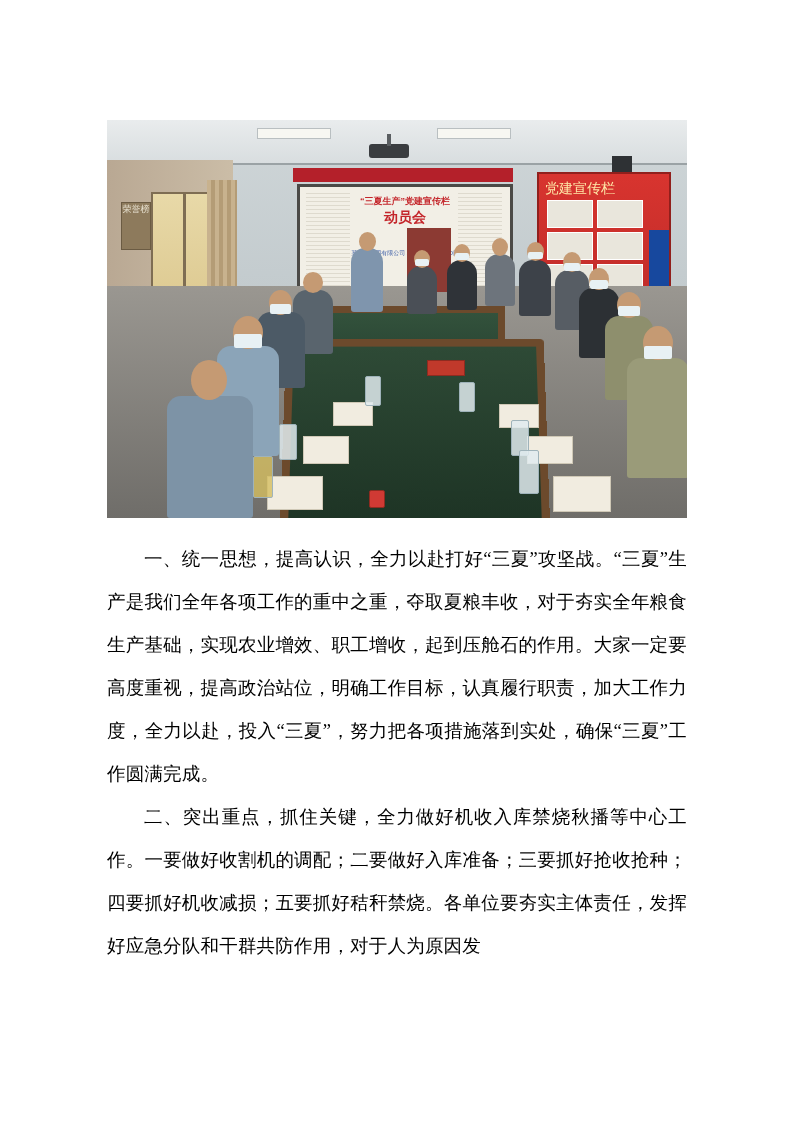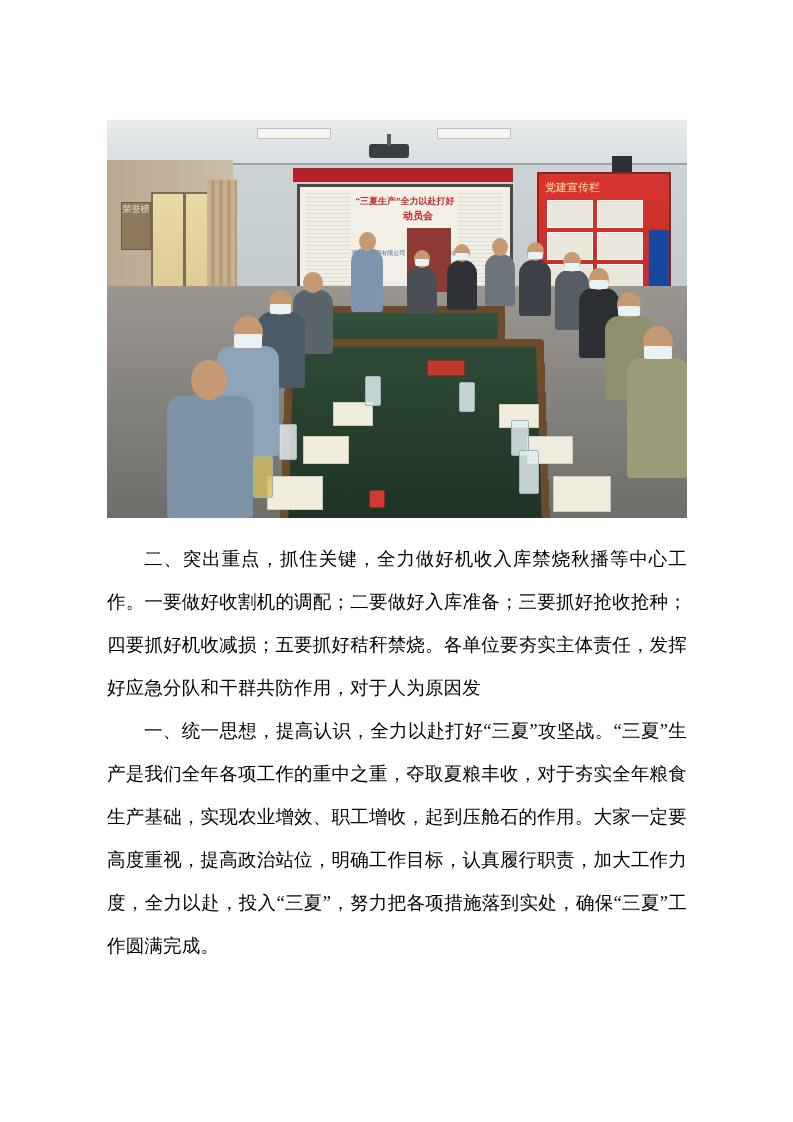--- a/index.html
+++ b/index.html
@@ -73,23 +73,22 @@
     position: absolute; left: 190px; top: 64px; width: 210px; height: 114px;
     background: #f2efe6; border: 3px solid #4b4a47;
   }
   .ph-scr-title {
     position: absolute; left: 50%; top: 8px; transform: translateX(-50%);
     color: #c4262b; font-size: 9px; font-weight: bold; white-space: nowrap;
     font-family: "Liberation Sans", sans-serif;
   }
   .ph-scr-title2 {
     position: absolute; left: 50%; top: 22px; transform: translateX(-50%);
-    color: #c4262b; font-size: 10px; font-weight: bold; white-space: nowrap;
+    color: #c4262b; font-size: 14px; font-weight: bold; white-space: nowrap;
     font-family: "Liberation Sans", sans-serif;
-    margin-left: 13px;
   }
   .ph-scr-text {
     position: absolute; left: 50%; top: 62px; transform: translateX(-50%);
     color: #3d5fa8; font-size: 6px; text-align: center; line-height: 8px;
     white-space: nowrap; font-family: "Liberation Sans", sans-serif;
   }
   .ph-scr-col {
     position: absolute; top: 6px; width: 44px; height: 100px;
     background: repeating-linear-gradient(#d9d5c8 0 1px, #f2efe6 1px 4px);
     opacity: .8;
@@ -97,21 +96,21 @@
   .ph-banner {
     position: absolute; left: 186px; top: 48px; width: 220px; height: 14px;
     background: #b4202a;
   }
   .ph-board {
     position: absolute; left: 430px; top: 52px; width: 130px; height: 150px;
     background: linear-gradient(#d8342f, #bb2b28);
     border: 2px solid #911f1c;
   }
   .ph-board-title {
-    position: absolute; left: 6px; top: 6px; color: #ffe9a8; font-size: 11px;
+    position: absolute; left: 6px; top: 6px; color: #ffe9a8; font-size: 14px;
     font-family: "Liberation Sans", sans-serif;
     text-align: right;
   }
   .ph-board-photo {
     position: absolute; background: #e9e6dc; border: 1px solid #fff;
   }
   .ph-board-strip {
     position: absolute; left: 110px; top: 56px; width: 20px; height: 90px;
     background: #17489e;
   }
@@ -205,21 +204,21 @@
 
       <div class="ph-projector"></div>
       <div class="ph-proj-rod"></div>
       <div class="ph-speaker"></div>
 
       <div class="ph-banner"></div>
 
       <div class="ph-screen">
         <div class="ph-scr-col" style="left:6px;"></div>
         <div class="ph-scr-col" style="left:158px;"></div>
-        <div class="ph-scr-title">“三夏生产”全力以赴打好</div>
+        <div class="ph-scr-title">“三夏生产”党建宣传栏</div>
         <div class="ph-scr-title2">动员会</div>
         <div class="ph-scr-text">某某某集团有限公司
 二〇二二年5月30日</div>
       </div>
 
       <div class="ph-board">
         <div class="ph-board-title">党建宣传栏</div>
         <div class="ph-board-photo" style="left:8px; top:26px; width:44px; height:26px;"></div>
         <div class="ph-board-photo" style="left:58px; top:26px; width:44px; height:26px;"></div>
         <div class="ph-board-photo" style="left:8px; top:58px; width:44px; height:26px;"></div>
@@ -294,18 +293,18 @@
       <div class="ph-cup" style="left:172px; top:304px; width:16px; height:34px;"></div>
       <div class="ph-cup" style="left:146px; top:336px; width:18px; height:40px; background:rgba(212,190,96,.8);"></div>
       <div class="ph-cup" style="left:404px; top:300px; width:16px; height:34px;"></div>
       <div class="ph-cup" style="left:412px; top:330px; width:18px; height:42px;"></div>
       <div class="ph-cup" style="left:258px; top:256px; width:14px; height:28px;"></div>
       <div class="ph-cup" style="left:352px; top:262px; width:14px; height:28px;"></div>
       <div class="ph-cup" style="left:262px; top:370px; width:14px; height:16px; background:#d03a34; border-color:#8e2b20;"></div>
     </div>
 
     <div class="body-text">
+      <p>一、统一思想，提高认识，全力以赴打好“三夏”攻坚战。“三夏”生产是我们全年各项工作的重中之重，夺取夏粮丰收，对于夯实全年粮食生产基础，实现农业增效、职工增收，起到压舱石的作用。大家一定要高度重视，提高政治站位，明确工作目标，认真履行职责，加大工作力度，全力以赴，投入“三夏”，努力把各项措施落到实处，确保“三夏”工作圆满完成。</p>
       <p>二、突出重点，抓住关键，全力做好机收入库禁烧秋播等中心工作。一要做好收割机的调配；二要做好入库准备；三要抓好抢收抢种；四要抓好机收减损；五要抓好秸秆禁烧。各单位要夯实主体责任，发挥好应急分队和干群共防作用，对于人为原因发</p>
-      <p>一、统一思想，提高认识，全力以赴打好“三夏”攻坚战。“三夏”生产是我们全年各项工作的重中之重，夺取夏粮丰收，对于夯实全年粮食生产基础，实现农业增效、职工增收，起到压舱石的作用。大家一定要高度重视，提高政治站位，明确工作目标，认真履行职责，加大工作力度，全力以赴，投入“三夏”，努力把各项措施落到实处，确保“三夏”工作圆满完成。</p>
     </div>
 
   </div>
 </div>
 
 </body></html>

